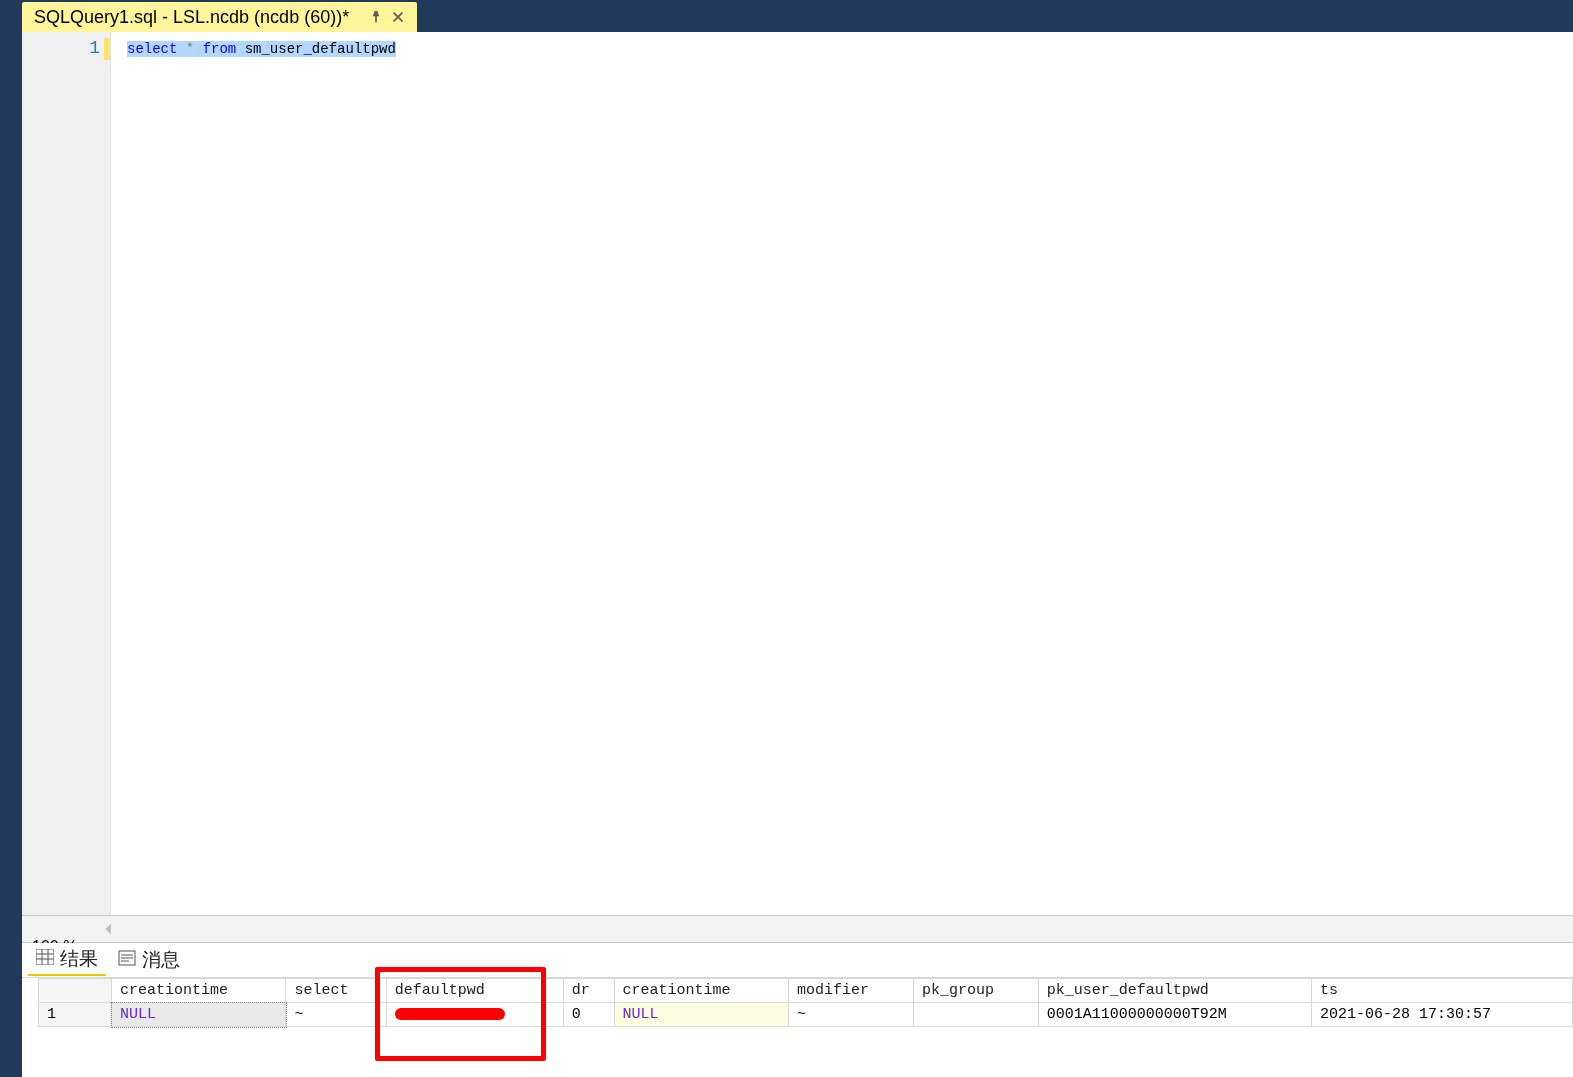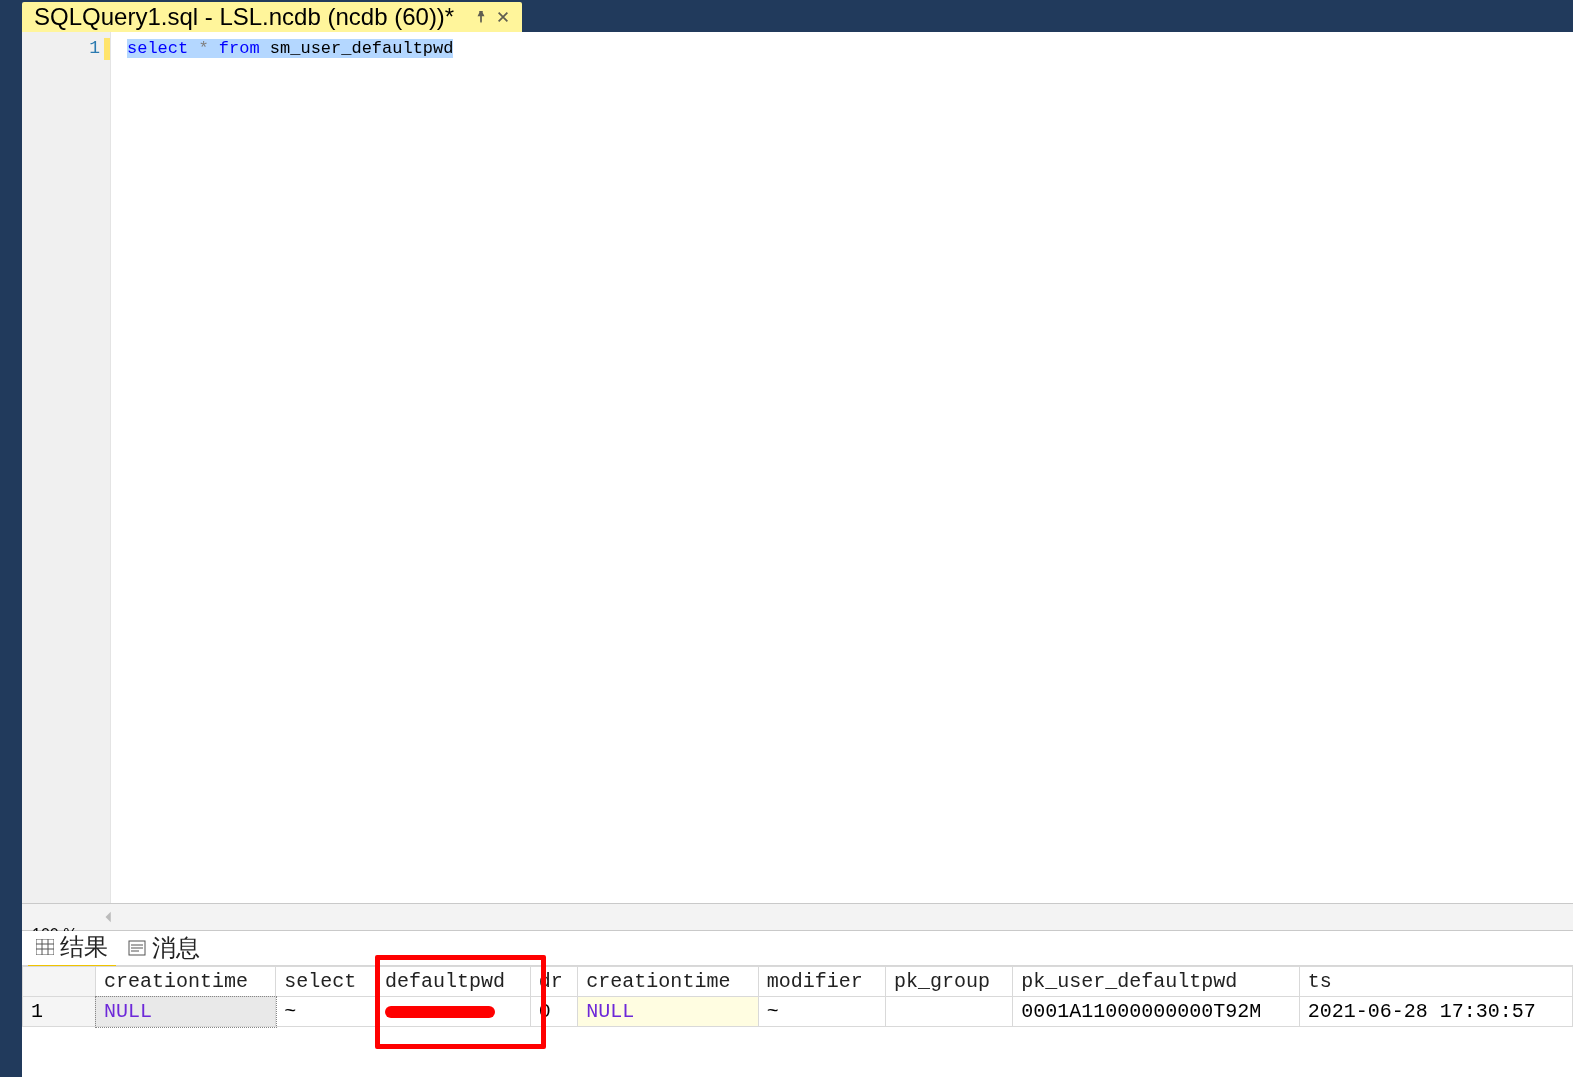--- a/index.html
+++ b/index.html
@@ -36,21 +36,21 @@
     display: flex;
     align-items: flex-end;
   }
   .tab {
     background: #fff59b;
     color: #000;
     height: 30px;
     display: flex;
     align-items: center;
     padding: 0 10px 0 12px;
-    font-size: 24px;
+    font-size: 18px;
     border-top-left-radius: 2px;
     border-top-right-radius: 2px;
   }
   .tab-title { margin-right: 14px; }
   .tab-pin, .tab-close {
     width: 18px;
     height: 18px;
     display: inline-flex;
     align-items: center;
     justify-content: center;
@@ -88,21 +88,21 @@
     background: #ffe46b;
     position: absolute;
     top: 6px;
     left: 82px;
     height: 22px;
   }
   .code-col {
     flex: 1;
     padding: 6px 0 0 16px;
     font-family: Consolas, "Courier New", monospace;
-    font-size: 17px;
+    font-size: 14px;
     line-height: 22px;
     white-space: pre;
     overflow: hidden;
   }
   .sel { background: #b4d7ff; }
   .kw { color: #0000ff; }
   .op { color: #808080; }
   .ident { color: #000; }
 
   
@@ -137,42 +137,43 @@
     padding: 0 6px;
     gap: 4px;
     border-bottom: 1px solid #d7d7d7;
     background: #ffffff;
   }
   .rtab {
     display: flex;
     align-items: center;
     gap: 6px;
     padding: 2px 8px;
-    font-size: 24px;
+    font-size: 19px;
     color: #222;
     cursor: pointer;
   }
   .rtab.active {
     border-bottom: 2px solid #f0c400;
   }
   .rtab svg { width: 18px; height: 16px; }
 
   
   .grid-wrap {
     flex: 0 0 auto;
     display: flex;
     flex-direction: column;
     background: #ffffff;
     position: relative;
     padding-bottom: 50px;
   }
   table.results {
     border-collapse: collapse;
     font-family: "Consolas","Courier New",monospace;
-    font-size: 20px;
+    font-size: 15px;
+    margin-left: 16px;
   }
   table.results th, table.results td {
     border: 1px solid #d9d9d9;
     padding: 3px 10px 3px 8px;
     text-align: left;
     font-weight: normal;
     white-space: nowrap;
   }
   table.results thead th {
     background: #ffffff;

